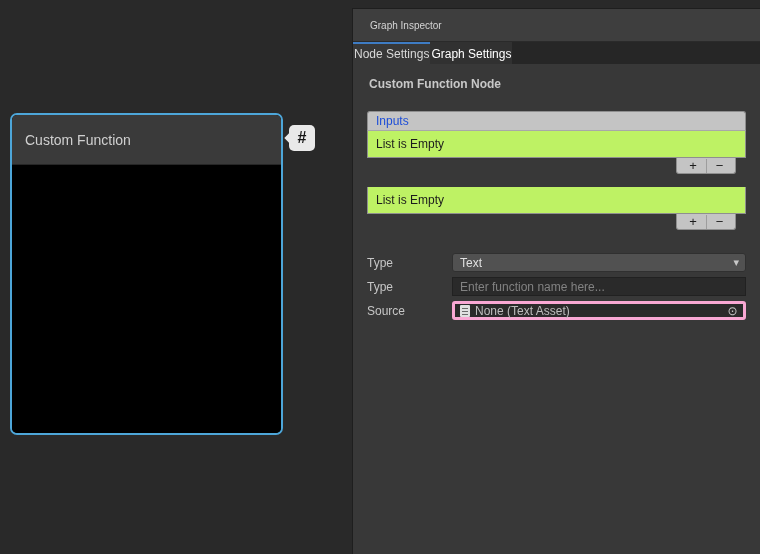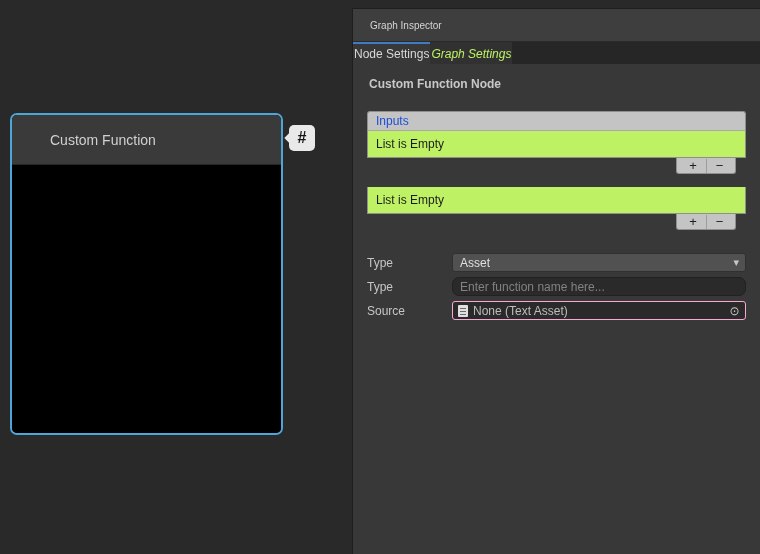--- a/index.html
+++ b/index.html
@@ -16,21 +16,21 @@
 
   .node {
     position:absolute; left:10px; top:113px; width:273px; height:322px;
     border:2px solid #4da6d9; border-radius:7px;
     background:#000; overflow:hidden;
   }
   .node-header {
     height:50px; background:#3a3a3a; border-bottom:1px solid #262626;
     display:flex; align-items:center; padding:0 13px;
   }
-  .node-title { color:#d0d0d0; font-size:14px;margin-left:25px; }
+  .node-title { color:#d0d0d0; font-size:14px; }
   .node-body { height:272px; background:#000; }
 
   .hash-badge {
     position:absolute; left:289px; top:125px; width:26px; height:26px;
     background:#e9e9e9; border-radius:5px;
     display:flex; align-items:center; justify-content:center;
     color:#141414; font-size:16px; font-weight:bold;
   }
   .hash-badge::before {
     content:""; position:absolute; left:-3px; top:9px; width:8px; height:8px;
@@ -43,21 +43,21 @@
     background:#383838; border-left:1px solid #1e1e1e; border-top:1px solid #1e1e1e;
   }
   .titlebar {
     height:33px; background:#3e3e3e; border-bottom:1px solid #2a2a2a;
     display:flex; align-items:center; padding:0 17px;
     color:#d4d4d4; font-size:10px;
   }
   .tabs { height:22px; display:flex; background:#262626; }
   .tab { padding:0 1px; font-size:12px; display:flex; align-items:center; cursor:default; }
   .tab.active { background:#383838; color:#d8d8d8; border-top:2px solid #3e7cc4; }
-  .tab.inactive { background:#313131; color:#bef264; border-top:2px solid transparent;font-style:italic; }
+  .tab.inactive { background:#313131; color:#ffffff; border-top:2px solid transparent; }
 
   .section-title {
     margin:13px 16px 20px 16px;
     font-size:12px; font-weight:bold; color:#c8c8c8;
   }
 
   
   .rlist { margin:0 14px 13px 14px; }
   .rlist-header {
     height:20px; background:#c4c4c4;
@@ -91,29 +91,29 @@
   .dropdown {
     flex:1; height:19px; background:#515151;
     border:1px solid #303030; border-radius:3px;
     display:flex; align-items:center; padding:0 7px;
     color:#e0e0e0; font-size:12px; position:relative; cursor:default;
   }
   .dropdown-arrow { position:absolute; right:6px; top:2px; color:#c8c8c8; font-size:11px; }
 
   .text-field {
     flex:1; height:19px; background:#2a2a2a;
-    border:1px solid #212121; border-radius:7px;
+    border:1px solid #212121; border-radius:0;
     color:#d0d0d0; font-size:12px; padding:0 7px;
     font-family:inherit; outline:none;
   }
   .text-field::placeholder { color:#828282; }
 
   .obj-field {
     flex:1; height:19px; background:#2a2a2a;
-    border:1px solid #f9a8d4; border-radius:3px;
+    border:3px solid #f9a8d4; border-radius:3px;
     display:flex; align-items:center; gap:5px; padding:0 2px 0 5px;
     color:#bdbdbd; font-size:12px; cursor:default;
   }
   .obj-icon {
     width:10px; height:12px; background:#e0e0e0; border-radius:1px;
     position:relative; flex-shrink:0;
   }
   .obj-icon::before {
     content:""; position:absolute; left:2px; top:3px; width:6px; height:1px;
     background:#6a6a6a; box-shadow:0 3px 0 #6a6a6a, 0 6px 0 #6a6a6a;
@@ -182,21 +182,21 @@
           <button class="rl-btn">−</button>
         </div>
       </div>
     </div>
 
     <div style="height:9px"></div>
 
     <div class="row">
       <span class="row-label">Type</span>
       <div class="dropdown">
-        <span>Asset</span>
+        <span>Text</span>
         <span class="dropdown-arrow">▾</span>
       </div>
     </div>
 
     <div class="row">
       <span class="row-label">Type</span>
       <input type="text" class="text-field" placeholder="Enter function name here..." style="">
     </div>
 
     <div class="row">

